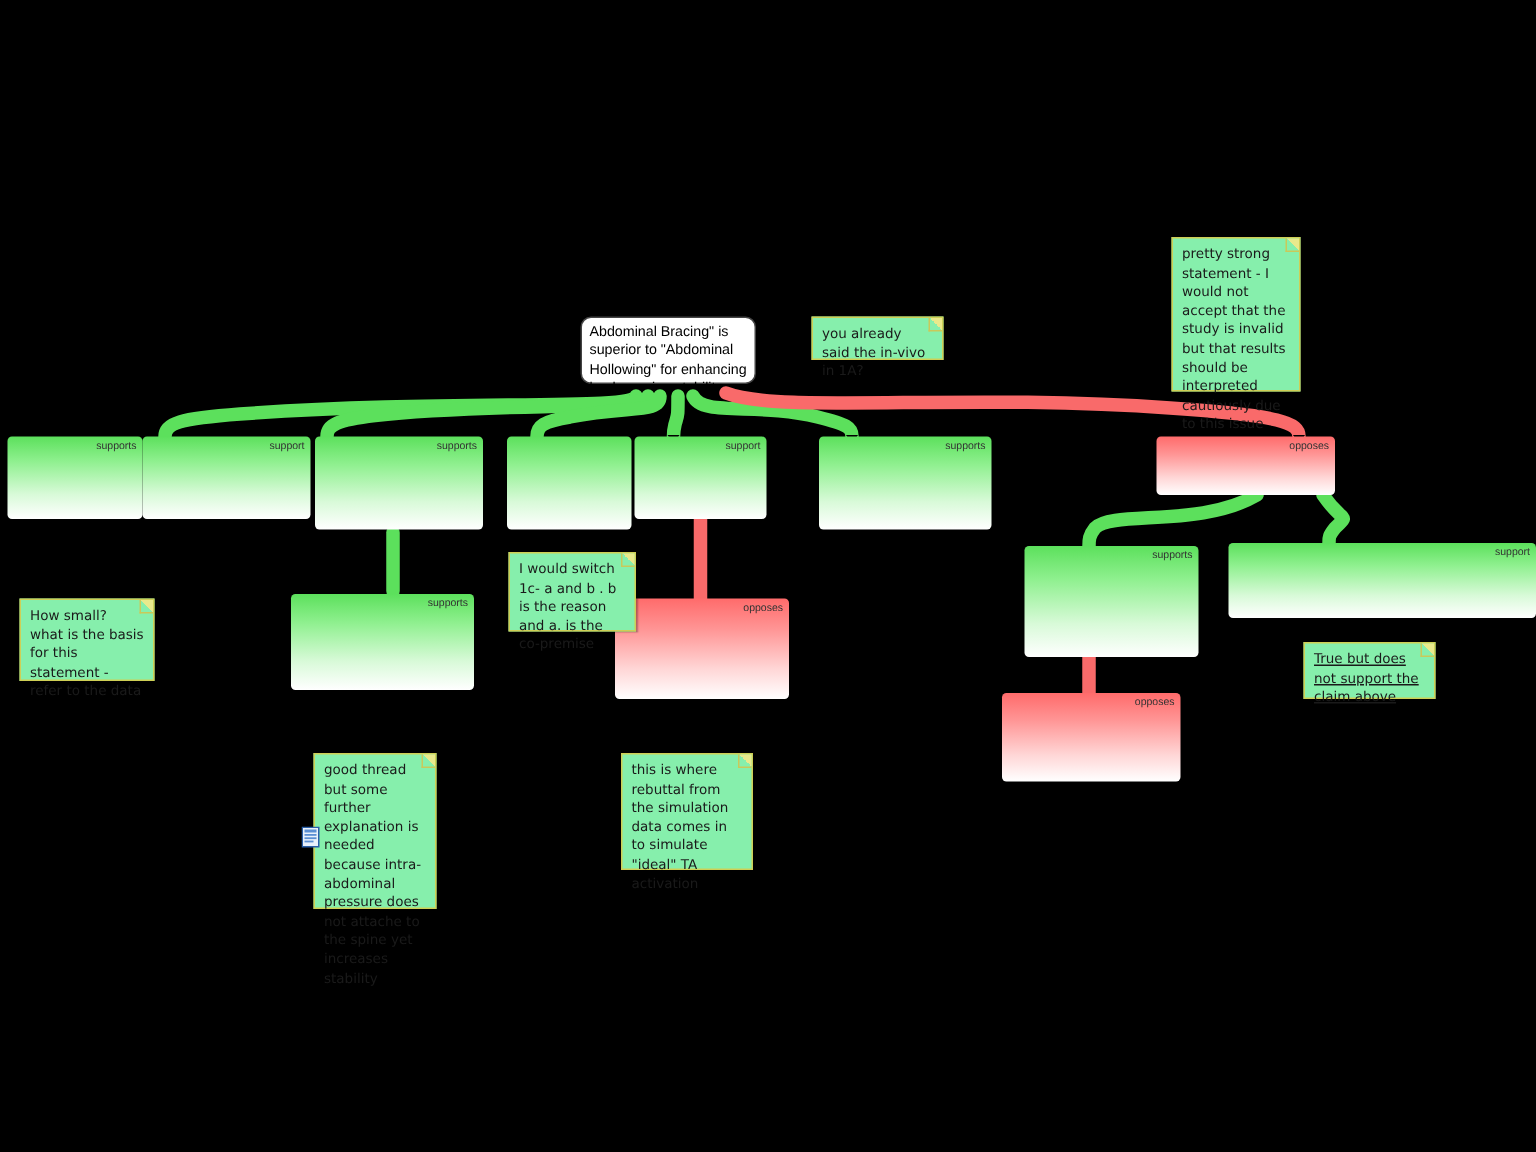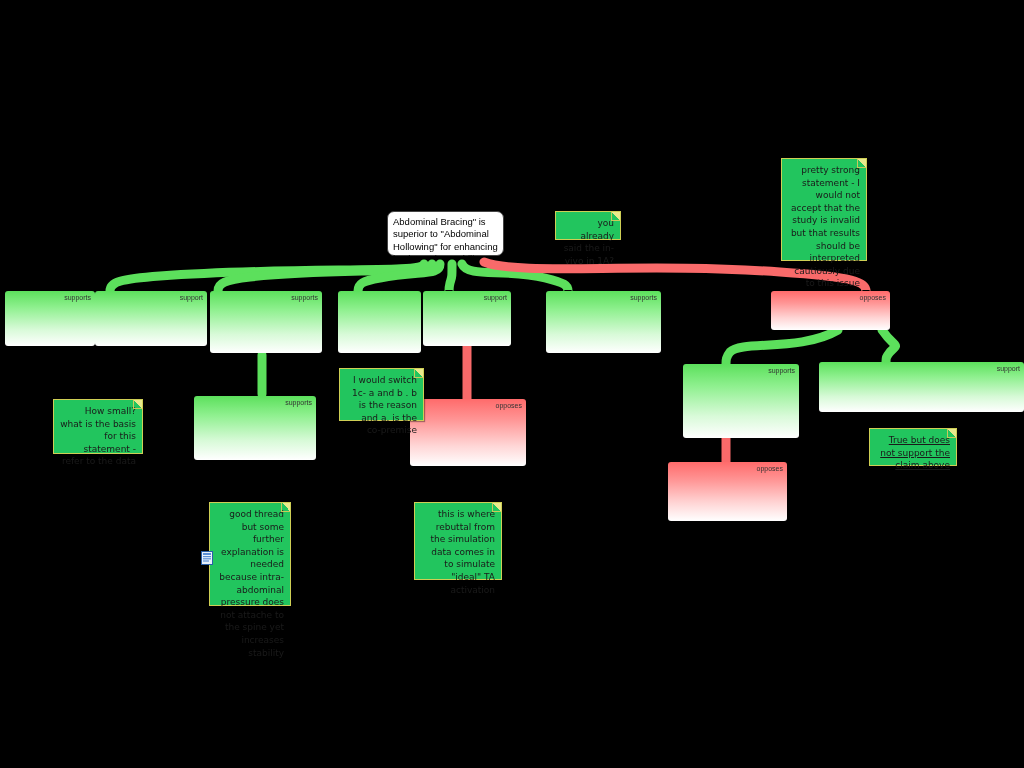--- a/index.html
+++ b/index.html
@@ -67,31 +67,30 @@
     background:#9fc8e8;
     transform-origin:center;
     pointer-events:none;
   }
   .crossed::before{transform:translate(-50%,-50%) rotate(45deg);}
   .crossed::after{transform:translate(-50%,-50%) rotate(-45deg);}
 
   
   .note{
     position:absolute;
-    background:#22c55e;
+    background:#86efac;
     border:1px solid #cfcf55;
     box-sizing:border-box;
     padding:5px 6px 5px 6px;
     font-size:9px;
     line-height:12.6px;
     color:#1a1a1a;
     z-index:8;
     font-family:"DejaVu Sans", sans-serif;
     box-shadow:1px 1px 1px rgba(0,0,0,.35);
-    text-align:right;
   }
   
   .note .fold{
     position:absolute;
     right:0;top:0;
     width:8px;height:8px;
     background:linear-gradient(225deg,#e9e98c 0 50%,transparent 50%);
     border-left:1px solid #c9c95a;
     border-bottom:1px solid #c9c95a;
   }
@@ -195,31 +194,31 @@
     <span class="group-label">opposes</span>
   </div>
   <div class="claim" style="left:671px;top:465px;width:79px;height:52px;">Synergy of internal oblique and TA activation is support by two studies.</div>
 
   <div class="group supports" style="left:819px;top:362px;width:205px;height:50px;">
     <span class="group-label">support</span>
   </div>
   <div class="claim crossed" style="left:824px;top:366px;width:79px;height:42px;">The subject sample consists of only young males.</div>
   <div class="claim crossed" style="left:909px;top:366px;width:84px;height:42px;">It doesn't represent the general population.</div>
 
-  <div class="note" style="left:555px;top:211px;width:66px;height:29px;">
+  <div class="note" style="left:541px;top:211px;width:88px;height:29px;">
     <span class="fold"></span>
     <span>you already said the in-vivo in 1A?</span>
   </div>
 
   <div class="note" style="left:781px;top:158px;width:86px;height:103px;">
     <span class="fold"></span>
     <span>pretty strong statement - I would not accept that the study is invalid but that results should be interpreted cautiously  due to this issue</span>
   </div>
 
-  <div class="note" style="left:13px;top:399px;width:90px;height:55px;margin-left:40px;">
+  <div class="note" style="left:13px;top:399px;width:90px;height:55px;">
     <span class="fold"></span>
     <span>How small? what is the basis for this statement - refer to the data</span>
   </div>
 
   <div class="note" style="left:339px;top:368px;width:85px;height:53px;">
     <span class="fold"></span>
     <span>I would switch 1c- a and b . b is the reason and a. is the co-premise</span>
   </div>
 
   <div class="note" style="left:869px;top:428px;width:88px;height:38px;text-decoration:underline;">

